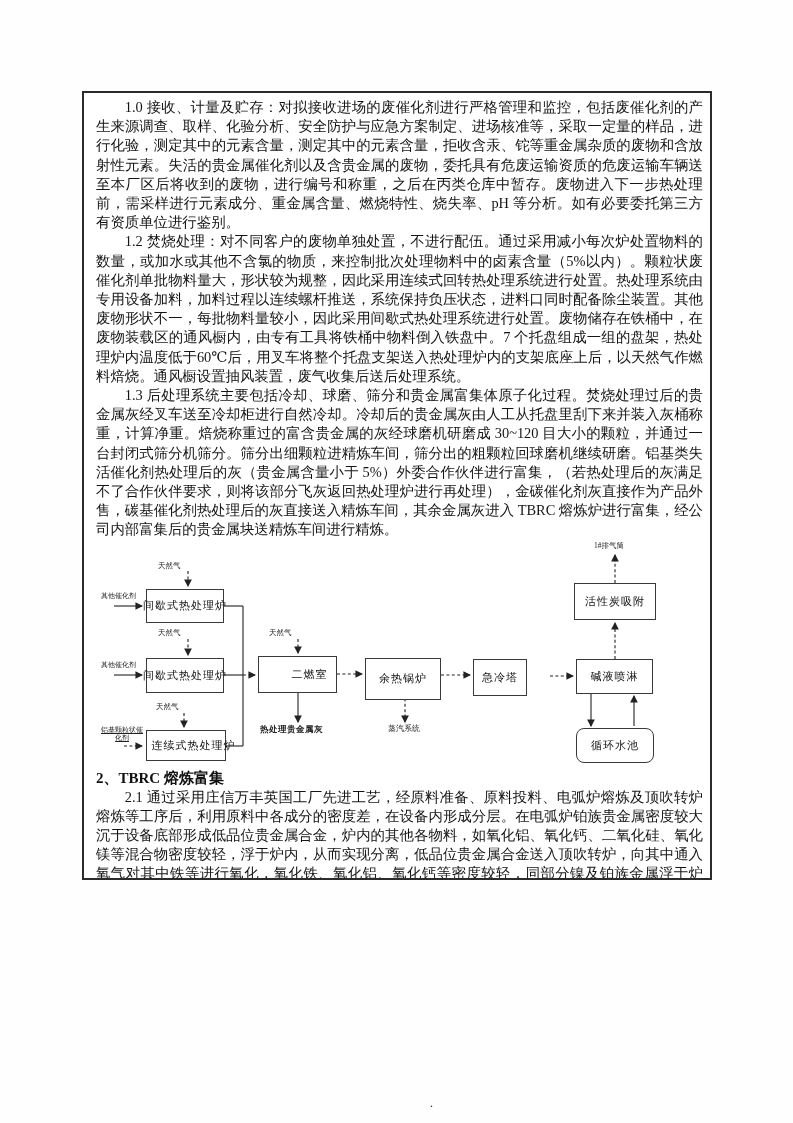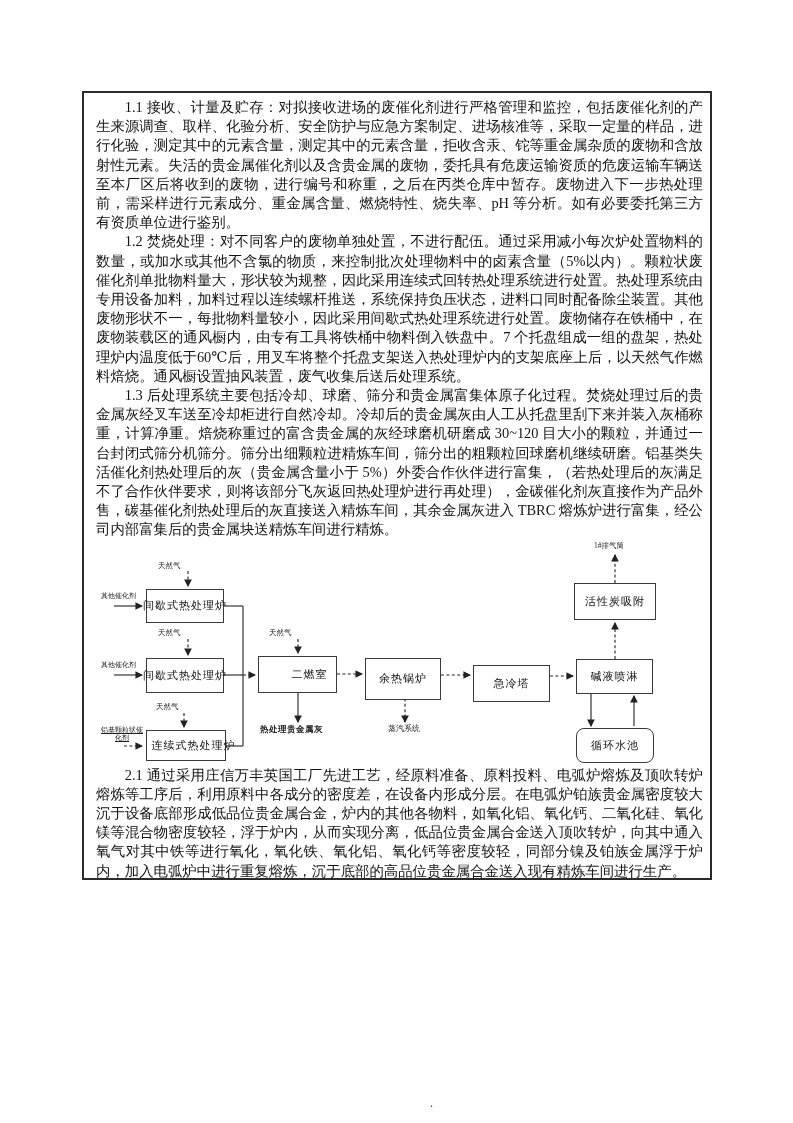--- a/index.html
+++ b/index.html
@@ -47,42 +47,42 @@
     position: absolute; left: 430px; top: 1096px;
     font-size: 12px; color: #333;
   }
 
   
   #b-furnace1 { left: 50px; top: 47px;  width: 78px; height: 34px; }
   #b-furnace2 { left: 50px; top: 116px; width: 78px; height: 35px; }
   #b-furnace3 { left: 50px; top: 188px; width: 80px; height: 31px; padding-left: 15px; }
   #b-chamber  { left: 162px; top: 114px; width: 79px; height: 37px; padding-left: 24px; }
   #b-boiler   { left: 269px; top: 116px; width: 76px; height: 42px; }
-  #b-quench   { left: 377px; top: 117px; width: 77px; height: 37px; margin-top: 6px; }
+  #b-quench   { left: 377px; top: 117px; width: 54px; height: 37px; }
   #b-spray    { left: 480px; top: 117px; width: 77px; height: 35px; }
   #b-carbon   { left: 478px; top: 41px;  width: 82px; height: 37px; }
   #b-pool     { left: 480px; top: 186px; width: 78px; height: 35px; border-radius: 8px; }
 
   #l-gas1 { left: 62px;  top: 20px; }
   #l-gas2 { left: 62px;  top: 87px; }
   #l-gas3 { left: 60px;  top: 161px; }
   #l-gas4 { left: 173px; top: 87px; }
   #l-cat1 { left: 5px;   top: 50px;  font-size: 7px; }
   #l-cat2 { left: 5px;   top: 119px; font-size: 7px; }
   #l-alcat{ left: 2px;   top: 184px; width: 48px; font-size: 7px; text-decoration: underline; }
   #l-ash  { left: 164px; top: 183px; }
   #l-steam{ left: 292px; top: 183px; font-size: 8px; }
   #l-stack{ left: 498px; top: 0px; }
 </style>
 </head>
 <body>
 
 <div class="doc-table">
 
-  <p class="para">1.1 接收、计量及贮存：对拟接收进场的废催化剂进行严格管理和监控，包括废催化剂的产生来源调查、取样、化验分析、安全防护与应急方案制定、进场核准等，采取一定量的样品，进行化验，测定其中的元素含量，测定其中的元素含量，拒收含汞、铊等重金属杂质的废物和含放射性元素。失活的贵金属催化剂以及含贵金属的废物，委托具有危废运输资质的危废运输车辆送至本厂区后将收到的废物，进行编号和称重，之后在丙类仓库中暂存。废物进入下一步热处理前，需采样进行元素成分、重金属含量、燃烧特性、烧失率、pH 等分析。如有必要委托第三方有资质单位进行鉴别。</p>
+  <p class="para">1.0 接收、计量及贮存：对拟接收进场的废催化剂进行严格管理和监控，包括废催化剂的产生来源调查、取样、化验分析、安全防护与应急方案制定、进场核准等，采取一定量的样品，进行化验，测定其中的元素含量，测定其中的元素含量，拒收含汞、铊等重金属杂质的废物和含放射性元素。失活的贵金属催化剂以及含贵金属的废物，委托具有危废运输资质的危废运输车辆送至本厂区后将收到的废物，进行编号和称重，之后在丙类仓库中暂存。废物进入下一步热处理前，需采样进行元素成分、重金属含量、燃烧特性、烧失率、pH 等分析。如有必要委托第三方有资质单位进行鉴别。</p>
   <p class="para">1.2 焚烧处理：对不同客户的废物单独处置，不进行配伍。通过采用减小每次炉处置物料的数量，或加水或其他不含氯的物质，来控制批次处理物料中的卤素含量（5%以内）。颗粒状废催化剂单批物料量大，形状较为规整，因此采用连续式回转热处理系统进行处置。热处理系统由专用设备加料，加料过程以连续螺杆推送，系统保持负压状态，进料口同时配备除尘装置。其他废物形状不一，每批物料量较小，因此采用间歇式热处理系统进行处置。废物储存在铁桶中，在废物装载区的通风橱内，由专有工具将铁桶中物料倒入铁盘中。7 个托盘组成一组的盘架，热处理炉内温度低于60℃后，用叉车将整个托盘支架送入热处理炉内的支架底座上后，以天然气作燃料焙烧。通风橱设置抽风装置，废气收集后送后处理系统。</p>
   <p class="para">1.3 后处理系统主要包括冷却、球磨、筛分和贵金属富集体原子化过程。焚烧处理过后的贵金属灰经叉车送至冷却柜进行自然冷却。冷却后的贵金属灰由人工从托盘里刮下来并装入灰桶称重，计算净重。焙烧称重过的富含贵金属的灰经球磨机研磨成 30~120 目大小的颗粒，并通过一台封闭式筛分机筛分。筛分出细颗粒进精炼车间，筛分出的粗颗粒回球磨机继续研磨。铝基类失活催化剂热处理后的灰（贵金属含量小于 5%）外委合作伙伴进行富集，（若热处理后的灰满足不了合作伙伴要求，则将该部分飞灰返回热处理炉进行再处理），金碳催化剂灰直接作为产品外售，碳基催化剂热处理后的灰直接送入精炼车间，其余金属灰进入 TBRC 熔炼炉进行富集，经公司内部富集后的贵金属块送精炼车间进行精炼。</p>
 
   <div class="diagram">
 
     <svg class="arrows" width="611" height="224" viewBox="0 0 611 224">
       <defs>
         <marker id="ah" viewBox="0 0 10 10" refX="8.5" refY="5" markerWidth="7" markerHeight="7" orient="auto-start-reverse">
           <path d="M0,0 L10,5 L0,10 z" style="fill:#222;stroke:none"></path>
         </marker>
@@ -143,17 +143,18 @@
     <div class="dlabel" id="l-gas3">天然气</div>
     <div class="dlabel" id="l-gas4">天然气</div>
     <div class="dlabel" id="l-cat1">其他催化剂</div>
     <div class="dlabel" id="l-cat2">其他催化剂</div>
     <div class="dlabel wrap" id="l-alcat">铝基颗粒状催化剂</div>
     <div class="dlabel out" id="l-ash">热处理贵金属灰</div>
     <div class="dlabel" id="l-steam">蒸汽系统</div>
     <div class="dlabel" id="l-stack">1#排气筒</div>
   </div>
 
+  <div class="sec-heading">2、TBRC 熔炼富集</div>
   <p class="para">2.1 通过采用庄信万丰英国工厂先进工艺，经原料准备、原料投料、电弧炉熔炼及顶吹转炉熔炼等工序后，利用原料中各成分的密度差，在设备内形成分层。在电弧炉铂族贵金属密度较大沉于设备底部形成低品位贵金属合金，炉内的其他各物料，如氧化铝、氧化钙、二氧化硅、氧化镁等混合物密度较轻，浮于炉内，从而实现分离，低品位贵金属合金送入顶吹转炉，向其中通入氧气对其中铁等进行氧化，氧化铁、氧化铝、氧化钙等密度较轻，同部分镍及铂族金属浮于炉内，加入电弧炉中进行重复熔炼，沉于底部的高品位贵金属合金送入现有精炼车间进行生产。</p>
 
 </div>
 
 <div class="footer-dot">.</div>
 
 </body></html>

